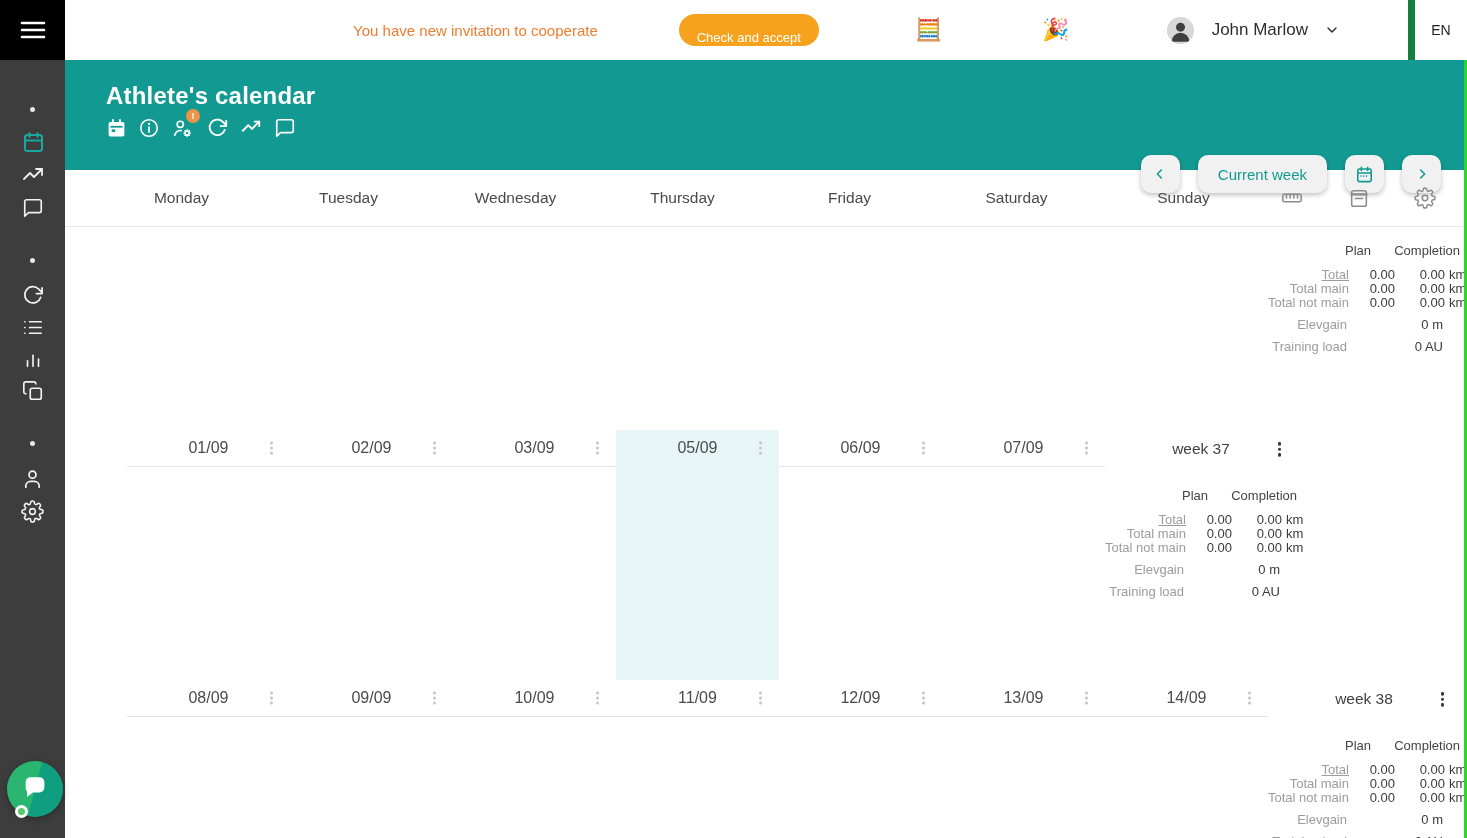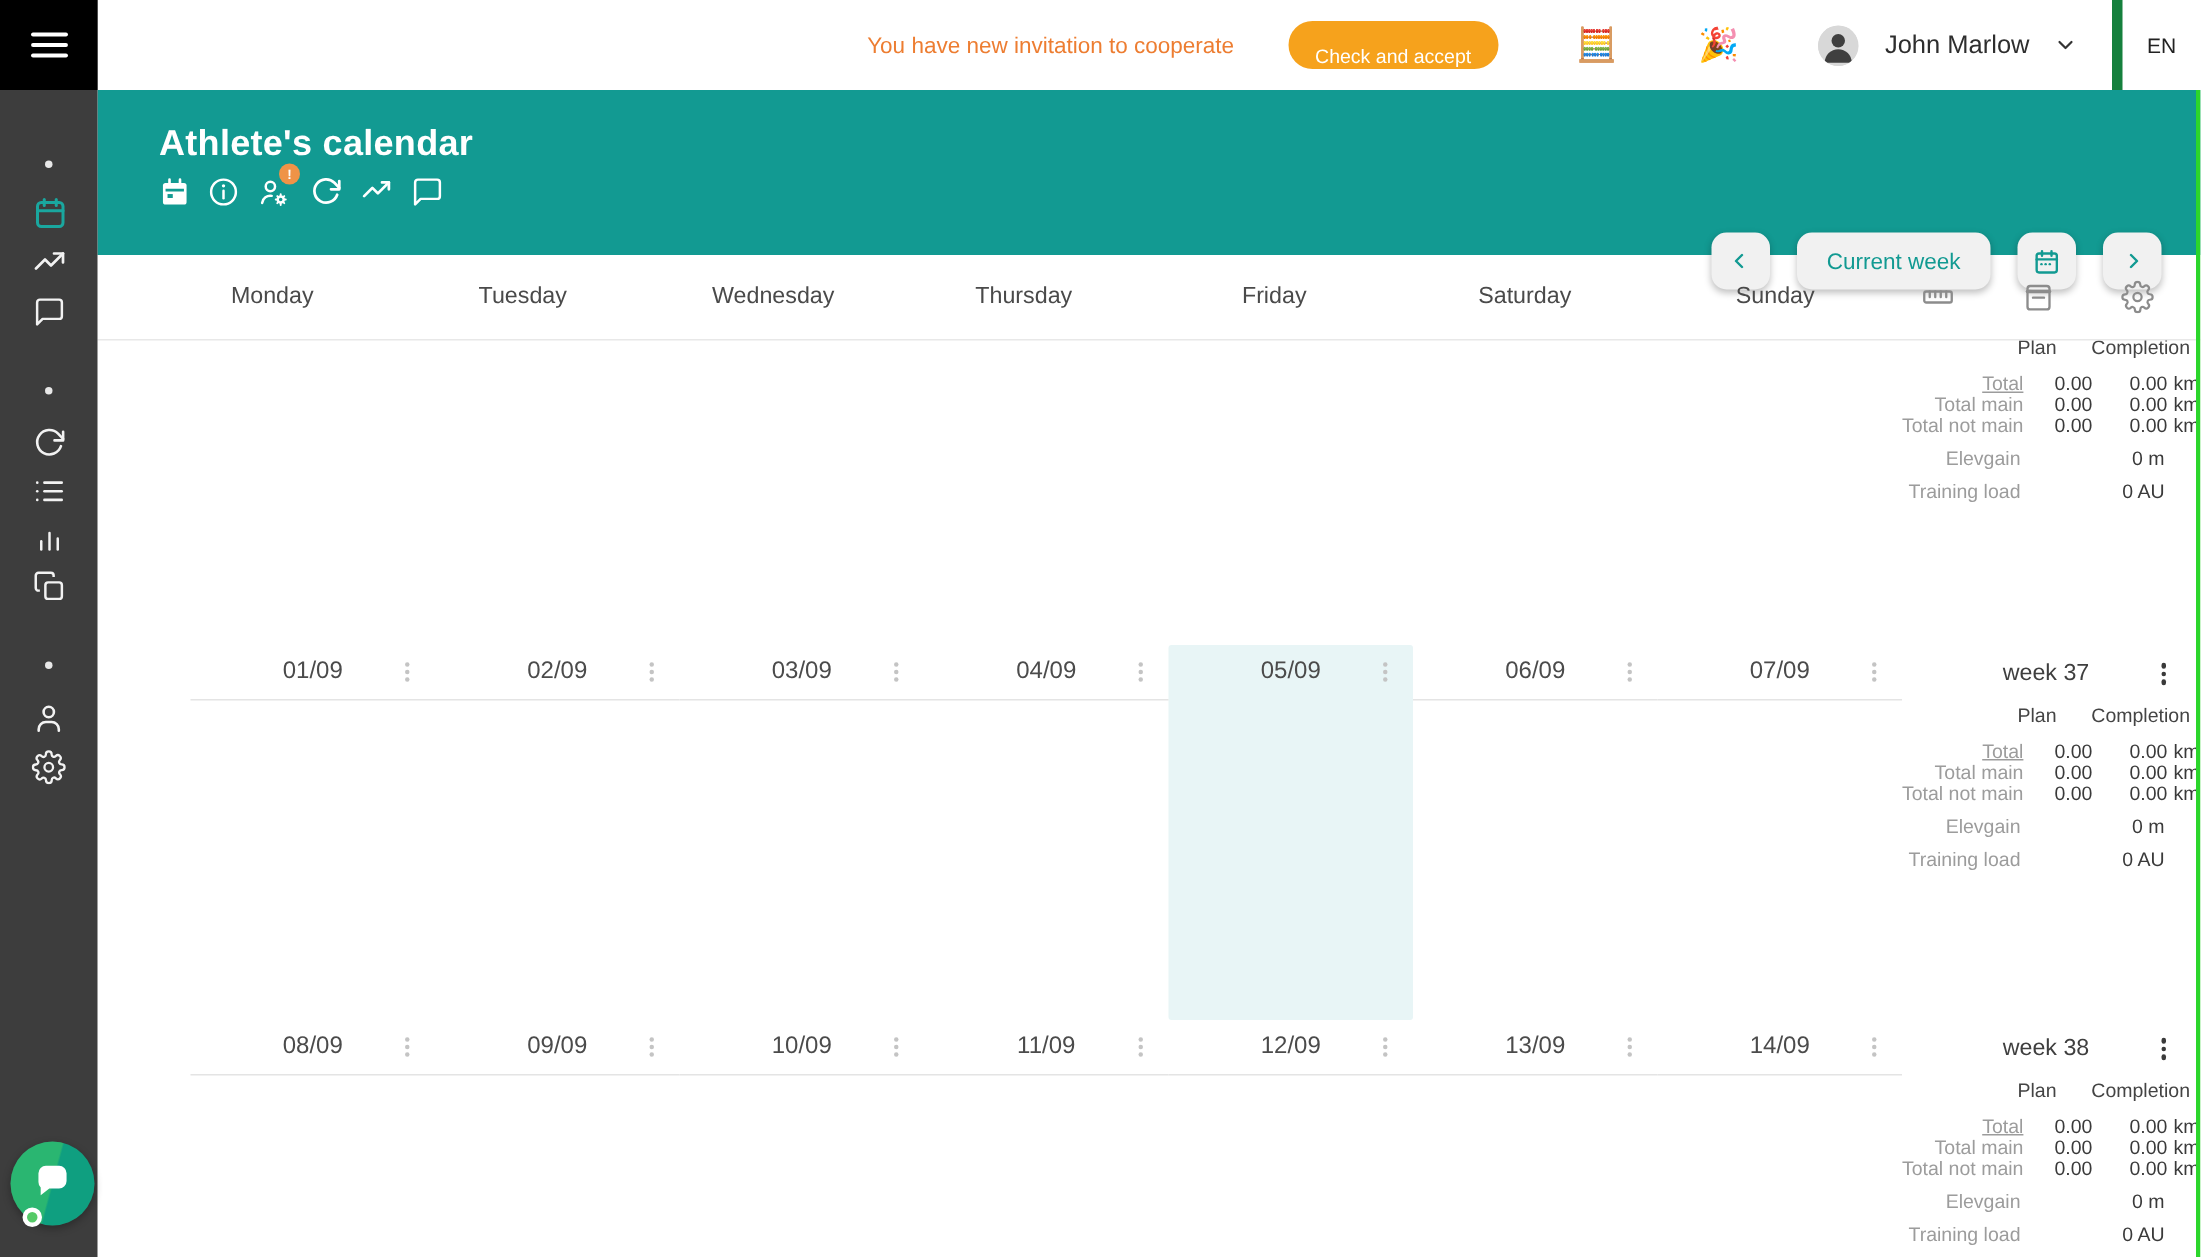--- a/index.html
+++ b/index.html
@@ -13,21 +13,21 @@
   .side-icons { display:flex; flex-direction:column; align-items:center; }
   .side-icons .dot { width:5px; height:5px; border-radius:50%; background:#e8e8e8; }
   .side-item { background:none; border:none; color:#f2f2f2; cursor:pointer; height:24px; }
   .side-item.active { color:var(--teal_icon); }
   .m47{margin-top:47px}.m38{margin-top:38px}.m20{margin-top:20px}.m18{margin-top:18px}.m9{margin-top:9px}.m8{margin-top:8px}
 
   
   .main { position:absolute; left:65px; top:0; width:1402px; height:838px; }
 
   
-  .topbar { height:60px; background:#fff; display:flex; align-items:center; }
+  .topbar { height:60px; background:#fff; display:flex; align-items:center;gap:45px; }
   .notification { margin-left:auto; color:var(--orange); font-size:15px; }
   .accept-btn { margin-left:36px; background:var(--button_orange); color:#fff; border:none; border-radius:999px; height:24px; padding:16px 18px; font-size:13px; cursor:pointer; font-family:inherit; }
   .tb-emoji { font-size:22px; line-height:1; cursor:pointer; }
   .tb-emoji.calc { margin-left:52px; }
   .tb-emoji.party { margin-left:54px; }
   .user { display:flex; align-items:center; margin-left:52px; cursor:pointer; }
   .avatar { width:27px; height:27px; border-radius:50%; overflow:hidden; background:#d8d8d8; display:block; }
   .user-name { margin-left:18px; font-size:17px; font-weight:normal; color:#2e2e2e; }
   .user .chev { margin-left:16px; color:#333; }
   .lang { margin-left:23px; width:59px; height:60px; border-left:7px solid #15803d; display:flex; align-items:center; justify-content:center; font-size:14px; color:#222; cursor:pointer; }
@@ -70,21 +70,21 @@
   .stats-col { width:199px; flex:none; padding-right:7px; }
   .week-label-row { height:38px; position:relative; display:flex; align-items:center; justify-content:center; }
   .week-label { font-size:15.5px; color:#3f3f3f; }
   .week-label-row .kebab { right:14px; }
   .sg { display:grid; grid-template-columns:1fr 46px 50px 17px; }
   .sg .c { font-size:13px; line-height:14px; text-align:right; color:#3a3a3a; white-space:nowrap; }
   .sg .lbl { color:#9c9c9c; }
   .sg .hd { color:#444; line-height:18px; }
   .sg .u { text-align:left; padding-left:4px; }
   .sg .link { text-decoration:underline; cursor:pointer; }
-  .sg.hdr { margin-top:0; margin-bottom:8px;gap:11px; }
+  .sg.hdr { margin-top:19px; margin-bottom:8px;gap:11px; }
   .sg.gap { margin-top:8px; }
   .week-row.partial .stats-tables { margin-top:-4px; }
 
   
   .chat-widget { position:absolute; left:7px; bottom:21px; width:56px; height:56px; border-radius:50%; background:linear-gradient(105deg, #2ab671 49%, #0f9f80 51%); z-index:9; cursor:pointer; display:flex; align-items:center; justify-content:center; box-shadow:0 2px 6px rgba(0,0,0,.3); }
   .chat-status { position:absolute; left:8px; bottom:-1px; width:13px; height:13px; border-radius:50%; background:#55ca67; border:3px solid #fff; }
 
   .edge-line { position:absolute; right:0; top:60px; bottom:0; width:3px; background:var(--edge_green); z-index:20; }
 
   svg { display:block; }
@@ -380,31 +380,20 @@
             <div class="date-row">
               <span class="date-label">03/09</span>
               <div class="kebab">
                 <i></i>
                 <i></i>
                 <i></i>
               </div>
             </div>
             <div class="day-content"></div>
           </div>
-          <div class="day-col">
-            <div class="date-row">
-              <span class="date-label">04/09</span>
-              <div class="kebab">
-                <i></i>
-                <i></i>
-                <i></i>
-              </div>
-            </div>
-            <div class="day-content"></div>
-          </div>
           <div class="day-col highlighted">
             <div class="date-row">
               <span class="date-label">05/09</span>
               <div class="kebab">
                 <i></i>
                 <i></i>
                 <i></i>
               </div>
             </div>
             <div class="day-content"></div>

